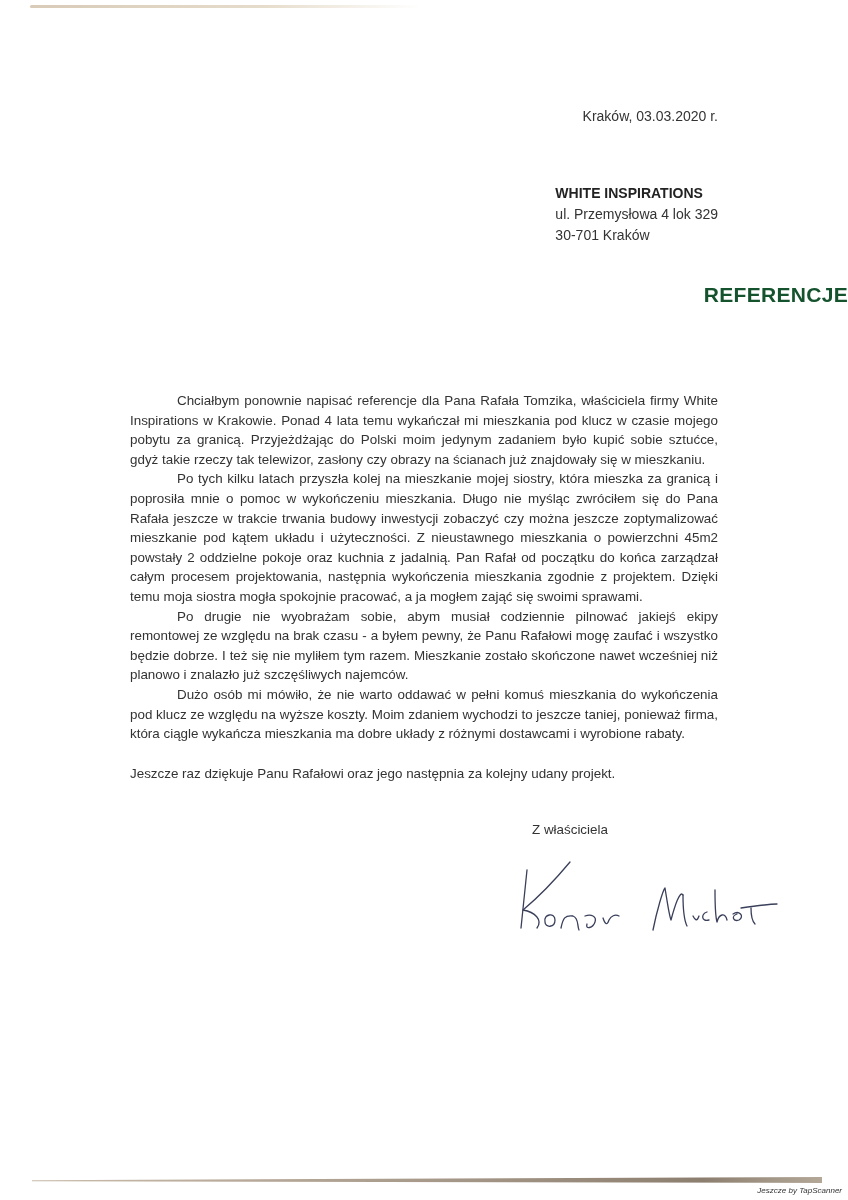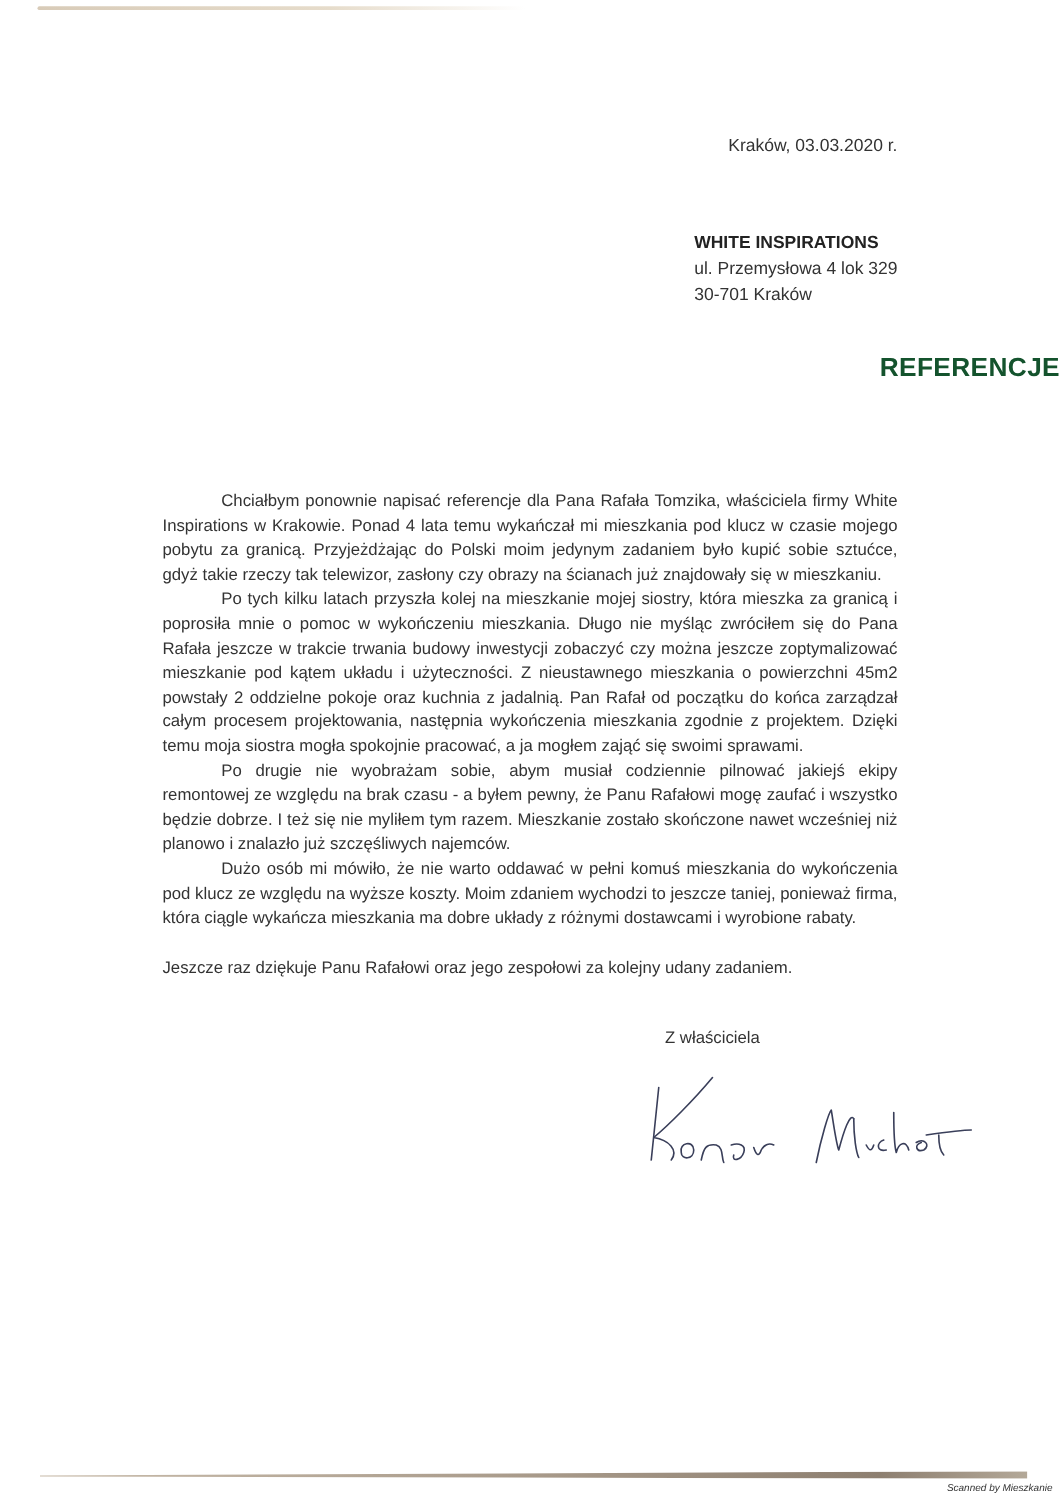--- a/index.html
+++ b/index.html
@@ -51,21 +51,21 @@
 
 <div class="title">REFERENCJE</div>
 
 <div class="body-text">
   <p>Chciałbym ponownie napisać referencje dla Pana Rafała Tomzika, właściciela firmy White Inspirations w Krakowie. Ponad 4 lata temu wykańczał mi mieszkania pod klucz w czasie mojego pobytu za granicą. Przyjeżdżając do Polski moim jedynym zadaniem było kupić sobie sztućce, gdyż takie rzeczy tak telewizor, zasłony czy obrazy na ścianach już znajdowały się w mieszkaniu.</p>
   <p>Po tych kilku latach przyszła kolej na mieszkanie mojej siostry, która mieszka za granicą i poprosiła mnie o pomoc w wykończeniu mieszkania. Długo nie myśląc zwróciłem się do Pana Rafała jeszcze w trakcie trwania budowy inwestycji zobaczyć czy można jeszcze zoptymalizować mieszkanie pod kątem układu i użyteczności. Z nieustawnego mieszkania o powierzchni 45m2 powstały 2 oddzielne pokoje oraz kuchnia z jadalnią. Pan Rafał od początku do końca zarządzał całym procesem projektowania, następnia wykończenia mieszkania zgodnie z projektem. Dzięki temu moja siostra mogła spokojnie pracować, a ja mogłem zająć się swoimi sprawami.</p>
   <p>Po drugie nie wyobrażam sobie, abym musiał codziennie pilnować jakiejś ekipy remontowej ze względu na brak czasu - a byłem pewny, że Panu Rafałowi mogę zaufać i wszystko będzie dobrze. I też się nie myliłem tym razem. Mieszkanie zostało skończone nawet wcześniej niż planowo i znalazło już szczęśliwych najemców.</p>
   <p>Dużo osób mi mówiło, że nie warto oddawać w pełni komuś mieszkania do wykończenia pod klucz ze względu na wyższe koszty. Moim zdaniem wychodzi to jeszcze taniej, ponieważ firma, która ciągle wykańcza mieszkania ma dobre układy z różnymi dostawcami i wyrobione rabaty.</p>
 </div>
 
-<div class="closing-line">Jeszcze raz dziękuje Panu Rafałowi oraz jego zespołowi za kolejny udany zadaniem.</div>
+<div class="closing-line">Jeszcze raz dziękuje Panu Rafałowi oraz jego następnia za kolejny udany projekt.</div>
 
 <div class="regards">Z właściciela</div>
 
 <svg class="signature" viewBox="0 0 270 80">
   <g fill="none" stroke="#3a3f5a" stroke-width="1.3" stroke-linecap="round" stroke-linejoin="round">
     <path d="M12 10 C10 30, 8 50, 6 68"></path>
     <path d="M55 2 C40 20, 20 40, 8 50 C20 52, 28 60, 22 68"></path>
     <path d="M30 62 C28 54, 40 52, 40 60 C40 68, 30 68, 30 62"></path>
     <path d="M46 68 C48 58, 50 55, 58 56 C64 58, 62 66, 64 70"></path>
     <path d="M70 56 C76 54, 82 56, 80 62 C78 68, 70 70, 72 64"></path>
@@ -75,13 +75,13 @@
     <path d="M178 56 C180 60, 182 62, 184 56"></path>
     <path d="M192 52 C186 54, 186 62, 194 60"></path>
     <path d="M200 30 C200 45, 200 55, 202 62 C204 54, 210 52, 212 60"></path>
     <path d="M218 54 C224 50, 230 56, 224 60 C218 62, 216 56, 222 54"></path>
     <path d="M226 48 C240 46, 255 44, 262 44"></path>
     <path d="M236 48 C236 56, 238 62, 240 64"></path>
   </g>
 </svg>
 
 <div class="scan-edge-bottom"></div>
-<div class="watermark">Scanned by Mieszkanie</div>
+<div class="watermark">Jeszcze by TapScanner</div>
 
 </body></html>

